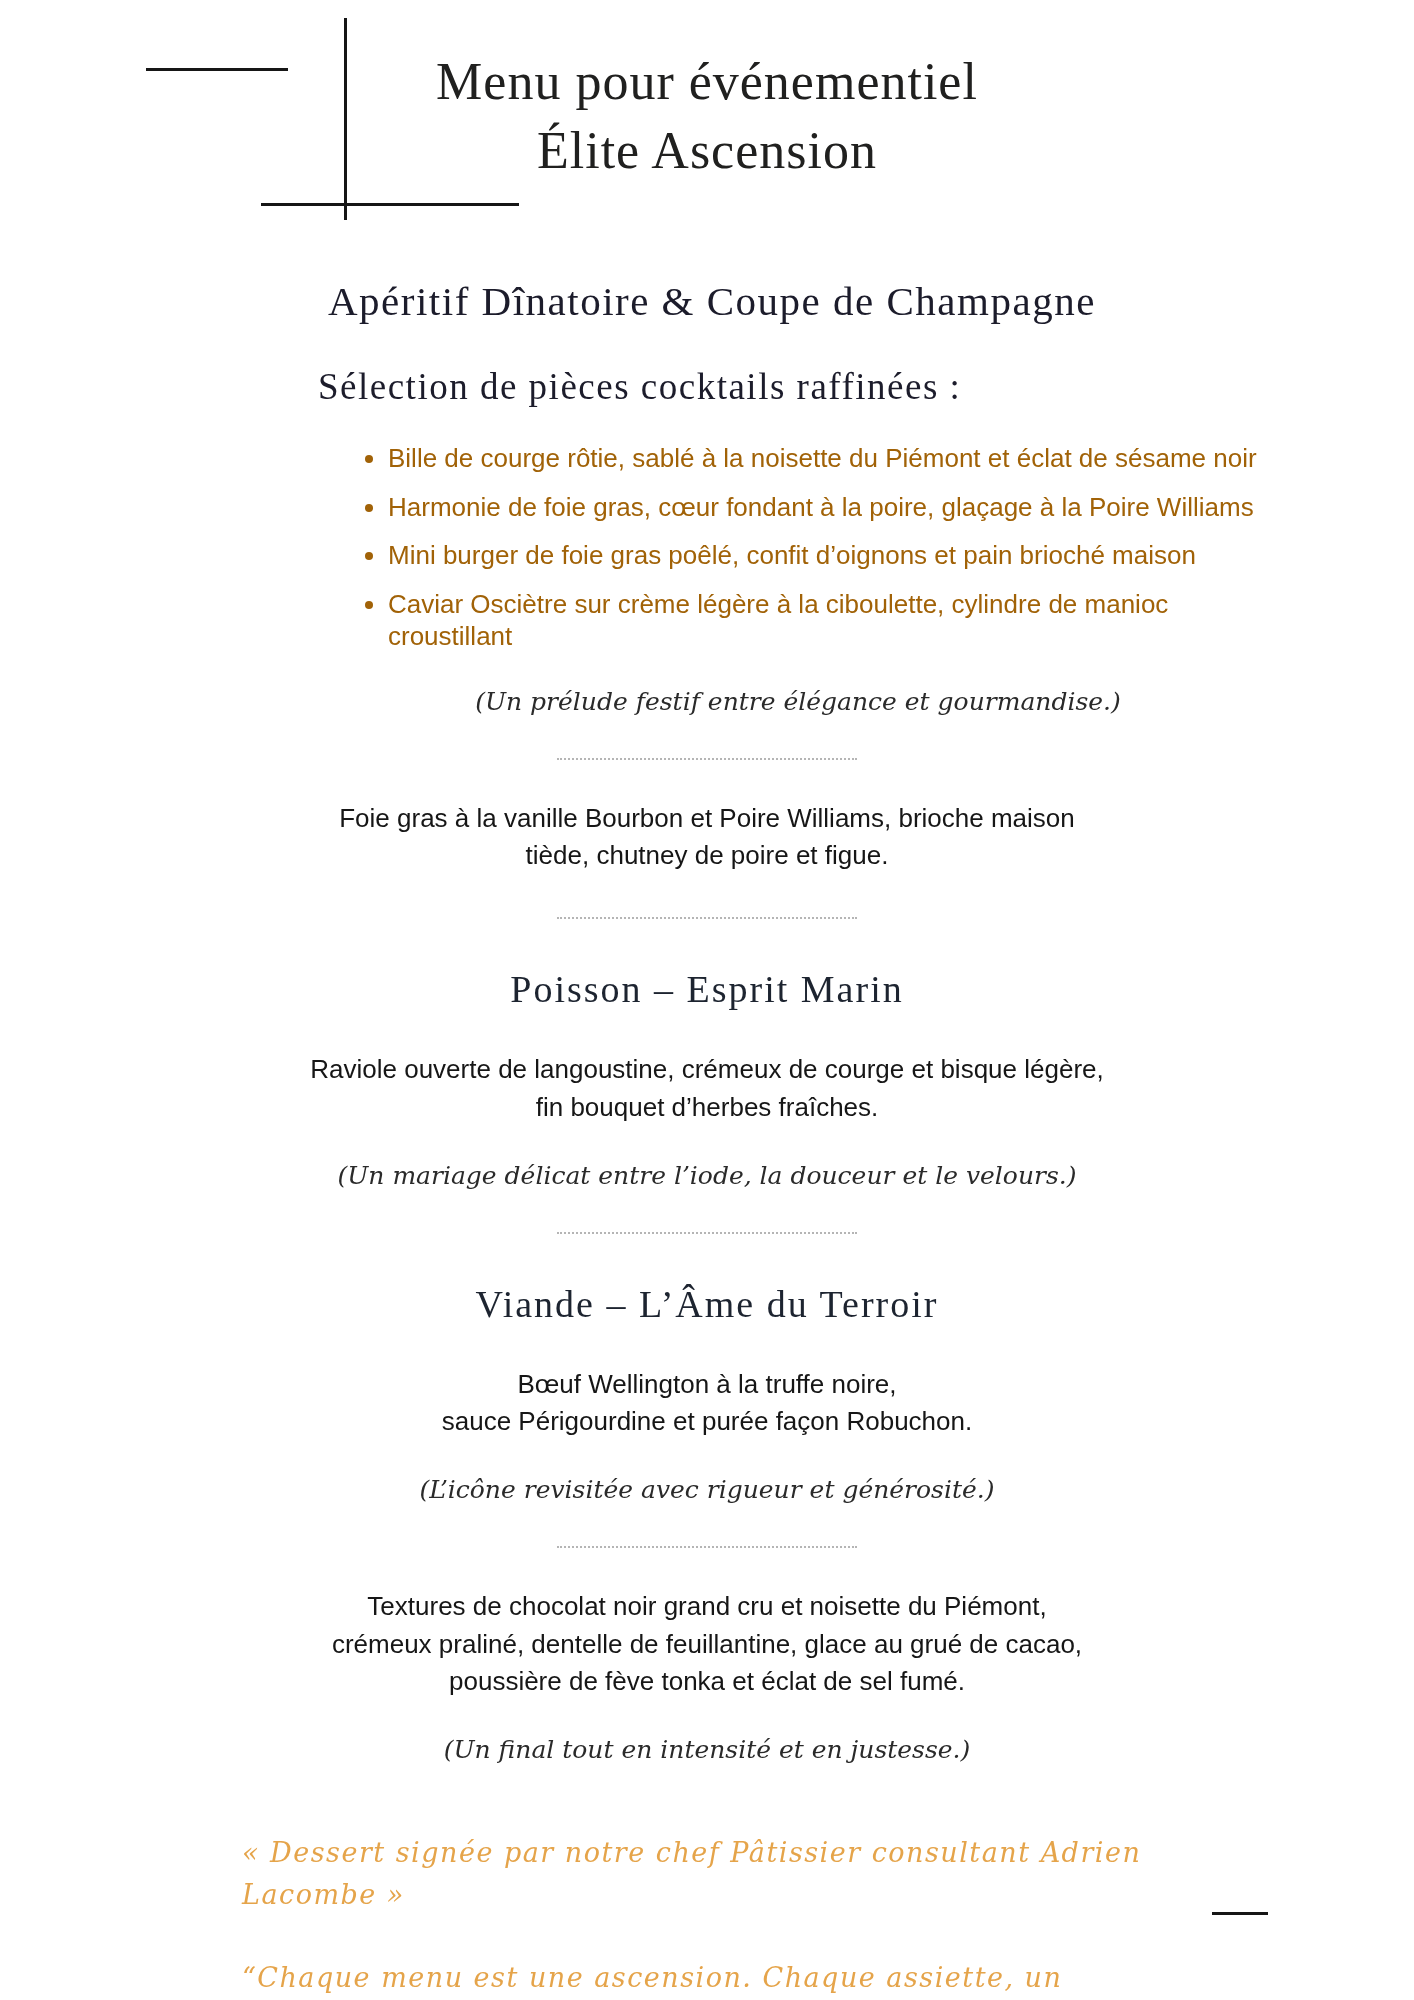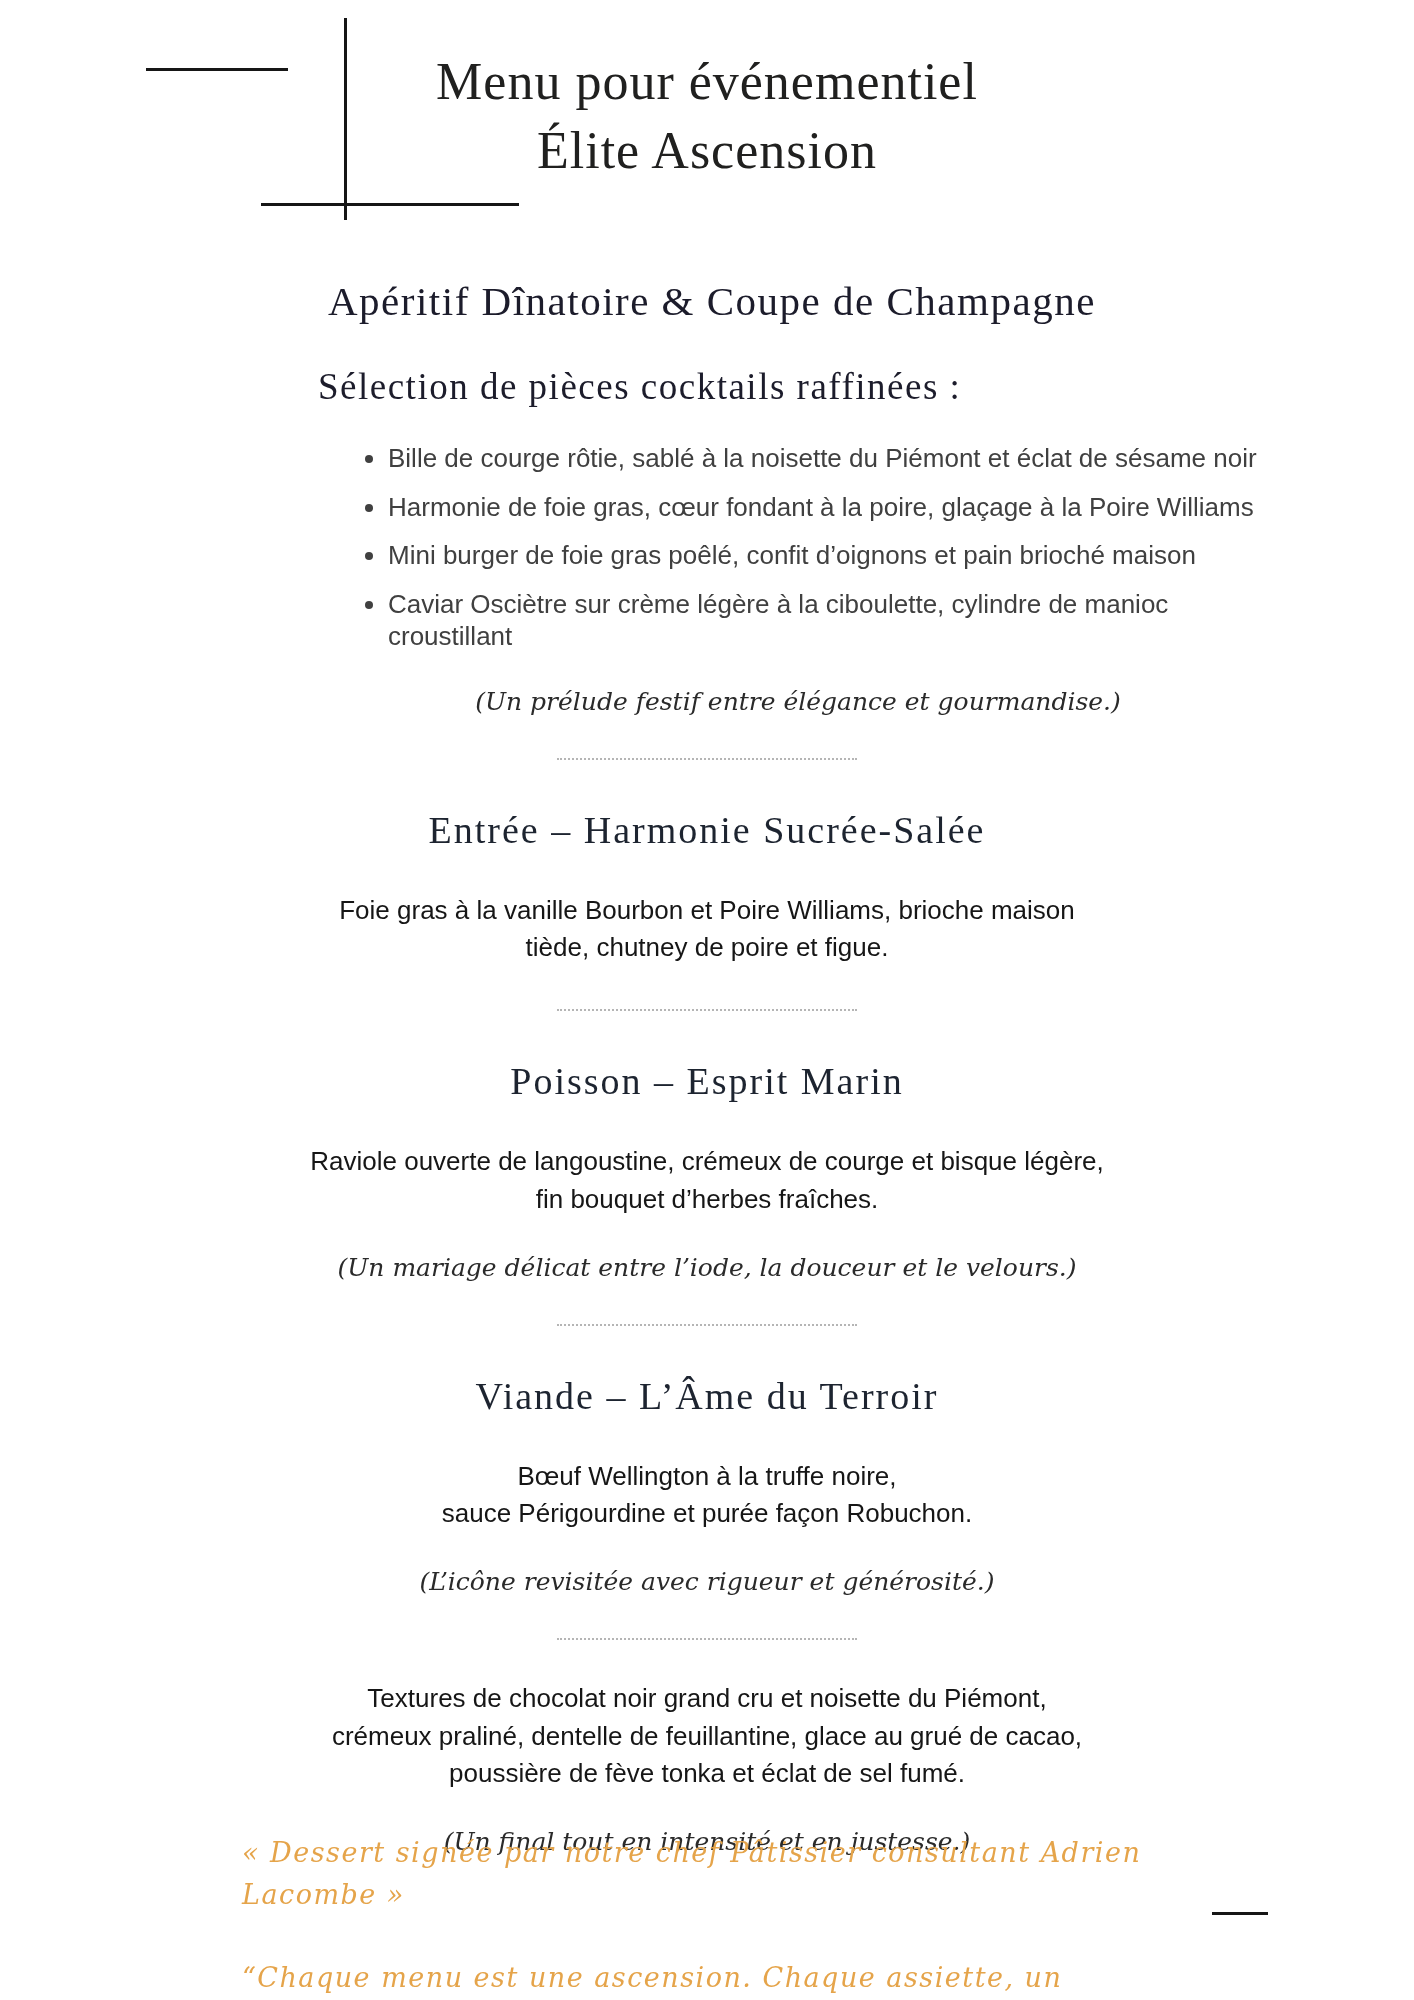--- a/index.html
+++ b/index.html
@@ -65,21 +65,21 @@
   }
   .aperitif-list {
     margin: 34px 0 0 0;
     padding-left: 60px;
     list-style: disc;
   }
   .aperitif-list li {
     font-size: 26px;
     line-height: 1.25;
     margin-bottom: 16px;
-    color: #404040;
+    color: #a16207;
   }
 
   
   .note {
     margin-top: 34px;
     text-align: center;
     font-family: "DejaVu Serif", serif;
     font-style: italic;
     font-size: 25px;
     color: #2a2a2a;
@@ -152,21 +152,20 @@
       <li>Harmonie de foie gras, cœur fondant à la poire, glaçage à la Poire Williams</li>
       <li>Mini burger de foie gras poêlé, confit d’oignons et pain brioché maison</li>
       <li>Caviar Osciètre sur crème légère à la ciboulette, cylindre de manioc croustillant</li>
     </ul>
     <div class="note">(Un prélude festif entre élégance et gourmandise.)</div>
   </div>
 
   <hr class="divider">
 
   <div>
-    <div class="course-heading">Entrée – Harmonie Sucrée-Salée</div>
     <div class="course-desc">Foie gras à la vanille Bourbon et Poire Williams, brioche maison
 tiède, chutney de poire et figue.</div>
   </div>
 
   <hr class="divider">
 
   <div>
     <div class="course-heading">Poisson – Esprit Marin</div>
     <div class="course-desc">Raviole ouverte de langoustine, crémeux de courge et bisque légère,
 fin bouquet d’herbes fraîches.</div>

